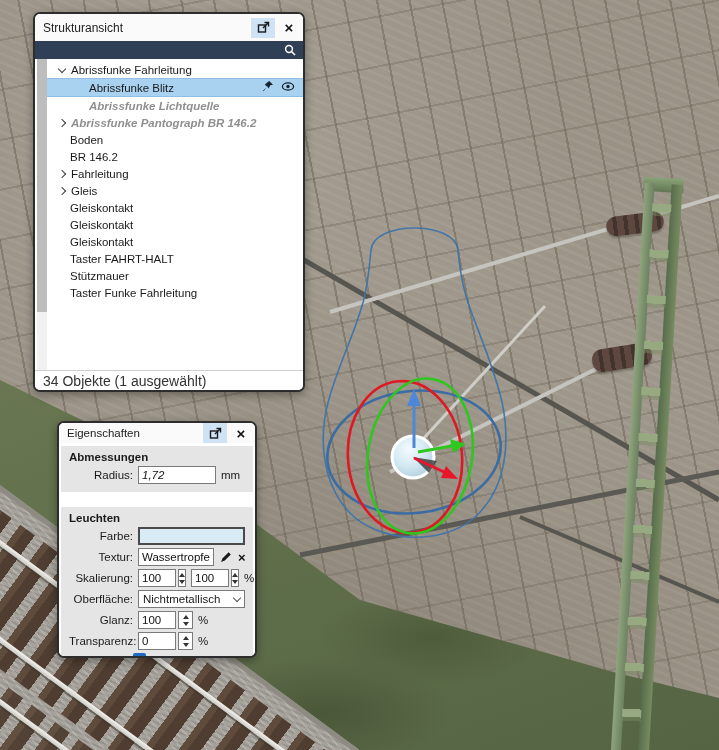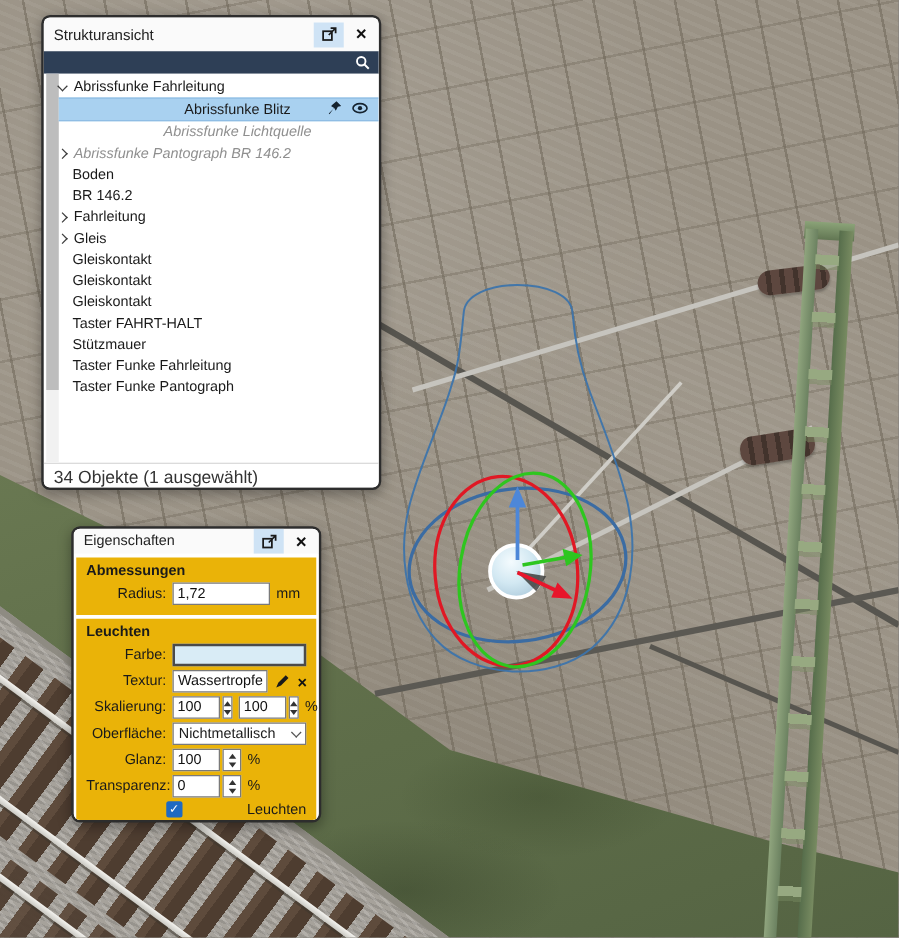--- a/index.html
+++ b/index.html
@@ -69,45 +69,45 @@
   .xicon{font-size:15px;font-weight:bold;color:#111;line-height:1;}
 
   
   .struct{left:33px;top:12px;width:268px;height:376px;display:flex;flex-direction:column;}
   .struct .tbar{height:27px;}
   .searchbar{height:18px;background:#2e3f56;display:flex;align-items:center;justify-content:flex-end;padding-right:7px;}
   .treewrap{position:relative;flex:1;background:#fff;overflow:hidden;}
   .vscroll{position:absolute;left:2px;top:0;bottom:0;width:10px;background:#f1f1f1;}
   .vthumb{position:absolute;left:0;top:0;width:10px;height:253px;background:#bdbdbd;}
   .tree{position:absolute;left:12px;right:0;top:2px;}
-  .trow{position:relative;height:17px;display:flex;align-items:center;font-size:11.5px;white-space:nowrap;}
+  .trow{position:relative;height:17px;display:flex;align-items:center;font-size:11.5px;padding-left:12px;white-space:nowrap;}
   .trow .chev{width:5px;height:5px;border-right:1.4px solid #3c3c3c;border-bottom:1.4px solid #3c3c3c;
     display:inline-block;margin-right:6px;flex:0 0 auto;}
   .chev.down{transform:rotate(45deg);margin-top:-2px;}
   .chev.right{transform:rotate(-45deg);}
   .chev.none{border:none;}
-  .trow.child{padding-left:30px;justify-content:center;}
-  .trow.ital{font-style:italic;color:#8f8f8f;}
+  .trow.child{padding-left:42px;}
+  .trow.ital{font-style:italic;color:#8f8f8f;font-weight:bold;}
   .trow.sel{background:#a9d1f0;border-top:1px solid #8fbde4;border-bottom:1px solid #8fbde4;}
   .rowicons{position:absolute;right:8px;top:1px;display:flex;gap:7px;align-items:center;}
   .statusbar{height:19px;border-top:1px solid #cfcfcf;background:#fff;display:flex;align-items:center;
     padding-left:8px;font-size:14px;color:#333;}
 
   
   .props{left:57px;top:421px;width:196px;height:233px;display:flex;flex-direction:column;}
   .props .tbar{height:22px;justify-content:space-between;}
   .props .tbar .ttl{font-size:11.5px;}
   .pcontent{flex:1;background:#fff;padding:3px 2px 2px 2px;}
-  .sec{background:#eab308;padding:4px 8px 5px 8px;margin-bottom:3px;}
+  .sec{background:#e5e5e5;padding:4px 8px 5px 8px;margin-bottom:15px;}
   .sec h4{margin:1px 0 2px 0;font-size:11.5px;}
   .prow{display:flex;align-items:center;margin:3px 0;font-size:11.5px;}
   .plabel{width:64px;text-align:right;margin-right:5px;flex:0 0 auto;color:#1a1a1a;}
   .pin{height:16px;border:1px solid #7a7a7a;background:#fff;font-size:11.5px;
     font-family:"Liberation Sans",sans-serif;padding:0 3px;color:#111;box-sizing:content-box;}
-  .in-wide{width:70px;} .in-num{width:30px;} .in-tex{width:68px;}
+  .in-wide{width:70px;font-style:italic;} .in-num{width:30px;} .in-tex{width:68px;}
   .unit{margin-left:5px;}
   .swatch{width:104px;height:14px;border:2px solid #4a4a4a;background:#d9ecf6;}
   .spin{display:inline-flex;flex-direction:column;align-items:center;justify-content:center;gap:3px;
     width:13px;height:16px;border:1px solid #7a7a7a;background:#fff;margin-left:2px;}
   .spin .up{width:0;height:0;border-left:3px solid transparent;border-right:3px solid transparent;border-bottom:4px solid #333;}
   .spin .dn{width:0;height:0;border-left:3px solid transparent;border-right:3px solid transparent;border-top:4px solid #333;}
   .dd{display:flex;align-items:center;width:108px;height:16px;border:1px solid #7a7a7a;background:#fff;padding:0 4px;}
   .dd .dchev{margin-left:auto;width:5px;height:5px;border-right:1.4px solid #555;border-bottom:1.4px solid #555;transform:rotate(45deg);margin-top:-2px;}
   .texicons{display:flex;align-items:center;gap:6px;margin-left:6px;}
   .cbrow{justify-content:space-between;padding-left:64px;}
@@ -263,24 +263,20 @@
             <span>Taster FAHRT-HALT</span>
           </div>
         <div class="trow">
             <span class="chev none"></span>
             <span>Stützmauer</span>
           </div>
         <div class="trow">
             <span class="chev none"></span>
             <span>Taster Funke Fahrleitung</span>
           </div>
-        <div class="trow">
-            <span class="chev none"></span>
-            <span>Taster Funke Pantograph</span>
-          </div>
       </div>
     </div>
     <div class="statusbar">
       <span>34 Objekte (1 ausgewählt)</span>
     </div>
   </div>
 
   <div class="panel props">
     <div class="tbar">
       <span class="ttl">Eigenschaften</span>

